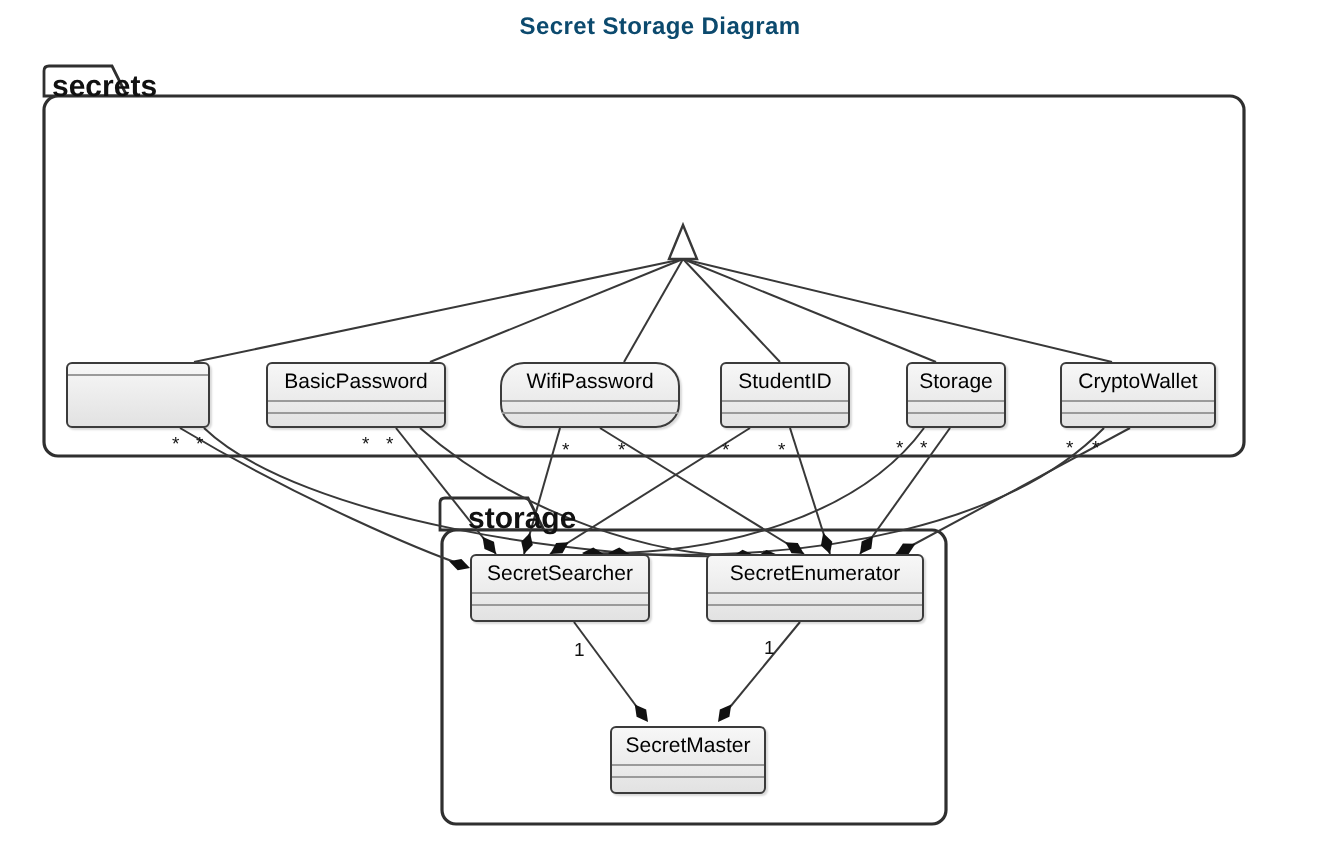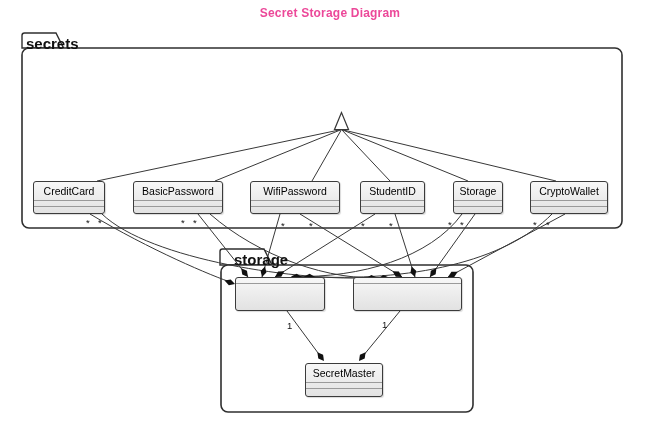--- a/index.html
+++ b/index.html
@@ -2,21 +2,21 @@
 <html><head>
 <meta charset="utf-8">
 <style>
   html,body{margin:0;padding:0;background:#fff;}
   .canvas{
     position:relative;width:660px;height:427px;background:#ffffff;
     font-family:"Liberation Sans",sans-serif;overflow:hidden;
   }
   .diagram-title{
     position:absolute;top:6px;left:0;width:660px;text-align:center;
-    font-size:12px;font-weight:bold;color:#ec4899;letter-spacing:.2px;
+    font-size:12px;font-weight:bold;color:#0c4a6e;letter-spacing:.2px;
   }
   .edges{position:absolute;top:0;left:0;}
   .pkg-label{
     position:absolute;font-size:15px;font-weight:bold;color:#111;white-space:nowrap;
   }
   .uml-class{
     position:absolute;box-sizing:border-box;height:33px;
     border:1.3px solid #3b3b3b;border-radius:3px;
     background:linear-gradient(#f7f7f7,#e2e2e2);
     box-shadow:1px 1px 1px rgba(0,0,0,0.15);
@@ -91,32 +91,31 @@
       <path d="M0,0 L-5.5,-3 L-11,0 L-5.5,3 Z" transform="translate(324,361) rotate(53)"></path>
       <path d="M0,0 L-5.5,-3 L-11,0 L-5.5,3 Z" transform="translate(359,361) rotate(127)"></path>
     </g>
   </svg>
 
   <span class="pkg-label" style="left:26px;top:35px;">secrets</span>
   <span class="pkg-label" style="left:234px;top:251px;">storage</span>
 
 
   <div class="uml-class" style="left:33px;top:181px;width:72px;">
-    <div class="uml-name">CreditCard</div>
     <div class="uml-attr"></div>
     <div class="uml-meth"></div>
   </div>
 
   <div class="uml-class" style="left:133px;top:181px;width:90px;">
     <div class="uml-name">BasicPassword</div>
     <div class="uml-attr"></div>
     <div class="uml-meth"></div>
   </div>
 
-  <div class="uml-class" style="left:250px;top:181px;width:90px;">
+  <div class="uml-class" style="left:250px;top:181px;width:90px;border-radius:12px;">
     <div class="uml-name">WifiPassword</div>
     <div class="uml-attr"></div>
     <div class="uml-meth"></div>
   </div>
 
   <div class="uml-class" style="left:360px;top:181px;width:65px;">
     <div class="uml-name">StudentID</div>
     <div class="uml-attr"></div>
     <div class="uml-meth"></div>
   </div>
@@ -127,25 +126,27 @@
     <div class="uml-meth"></div>
   </div>
 
   <div class="uml-class" style="left:530px;top:181px;width:78px;">
     <div class="uml-name">CryptoWallet</div>
     <div class="uml-attr"></div>
     <div class="uml-meth"></div>
   </div>
 
   <div class="uml-class" style="left:235px;top:277px;width:90px;height:34px;">
+    <div class="uml-name">SecretSearcher</div>
     <div class="uml-attr"></div>
     <div class="uml-meth"></div>
   </div>
 
   <div class="uml-class" style="left:353px;top:277px;width:109px;height:34px;">
+    <div class="uml-name">SecretEnumerator</div>
     <div class="uml-attr"></div>
     <div class="uml-meth"></div>
   </div>
 
   <div class="uml-class" style="left:305px;top:363px;width:78px;height:34px;">
     <div class="uml-name">SecretMaster</div>
     <div class="uml-attr"></div>
     <div class="uml-meth"></div>
   </div>
 

